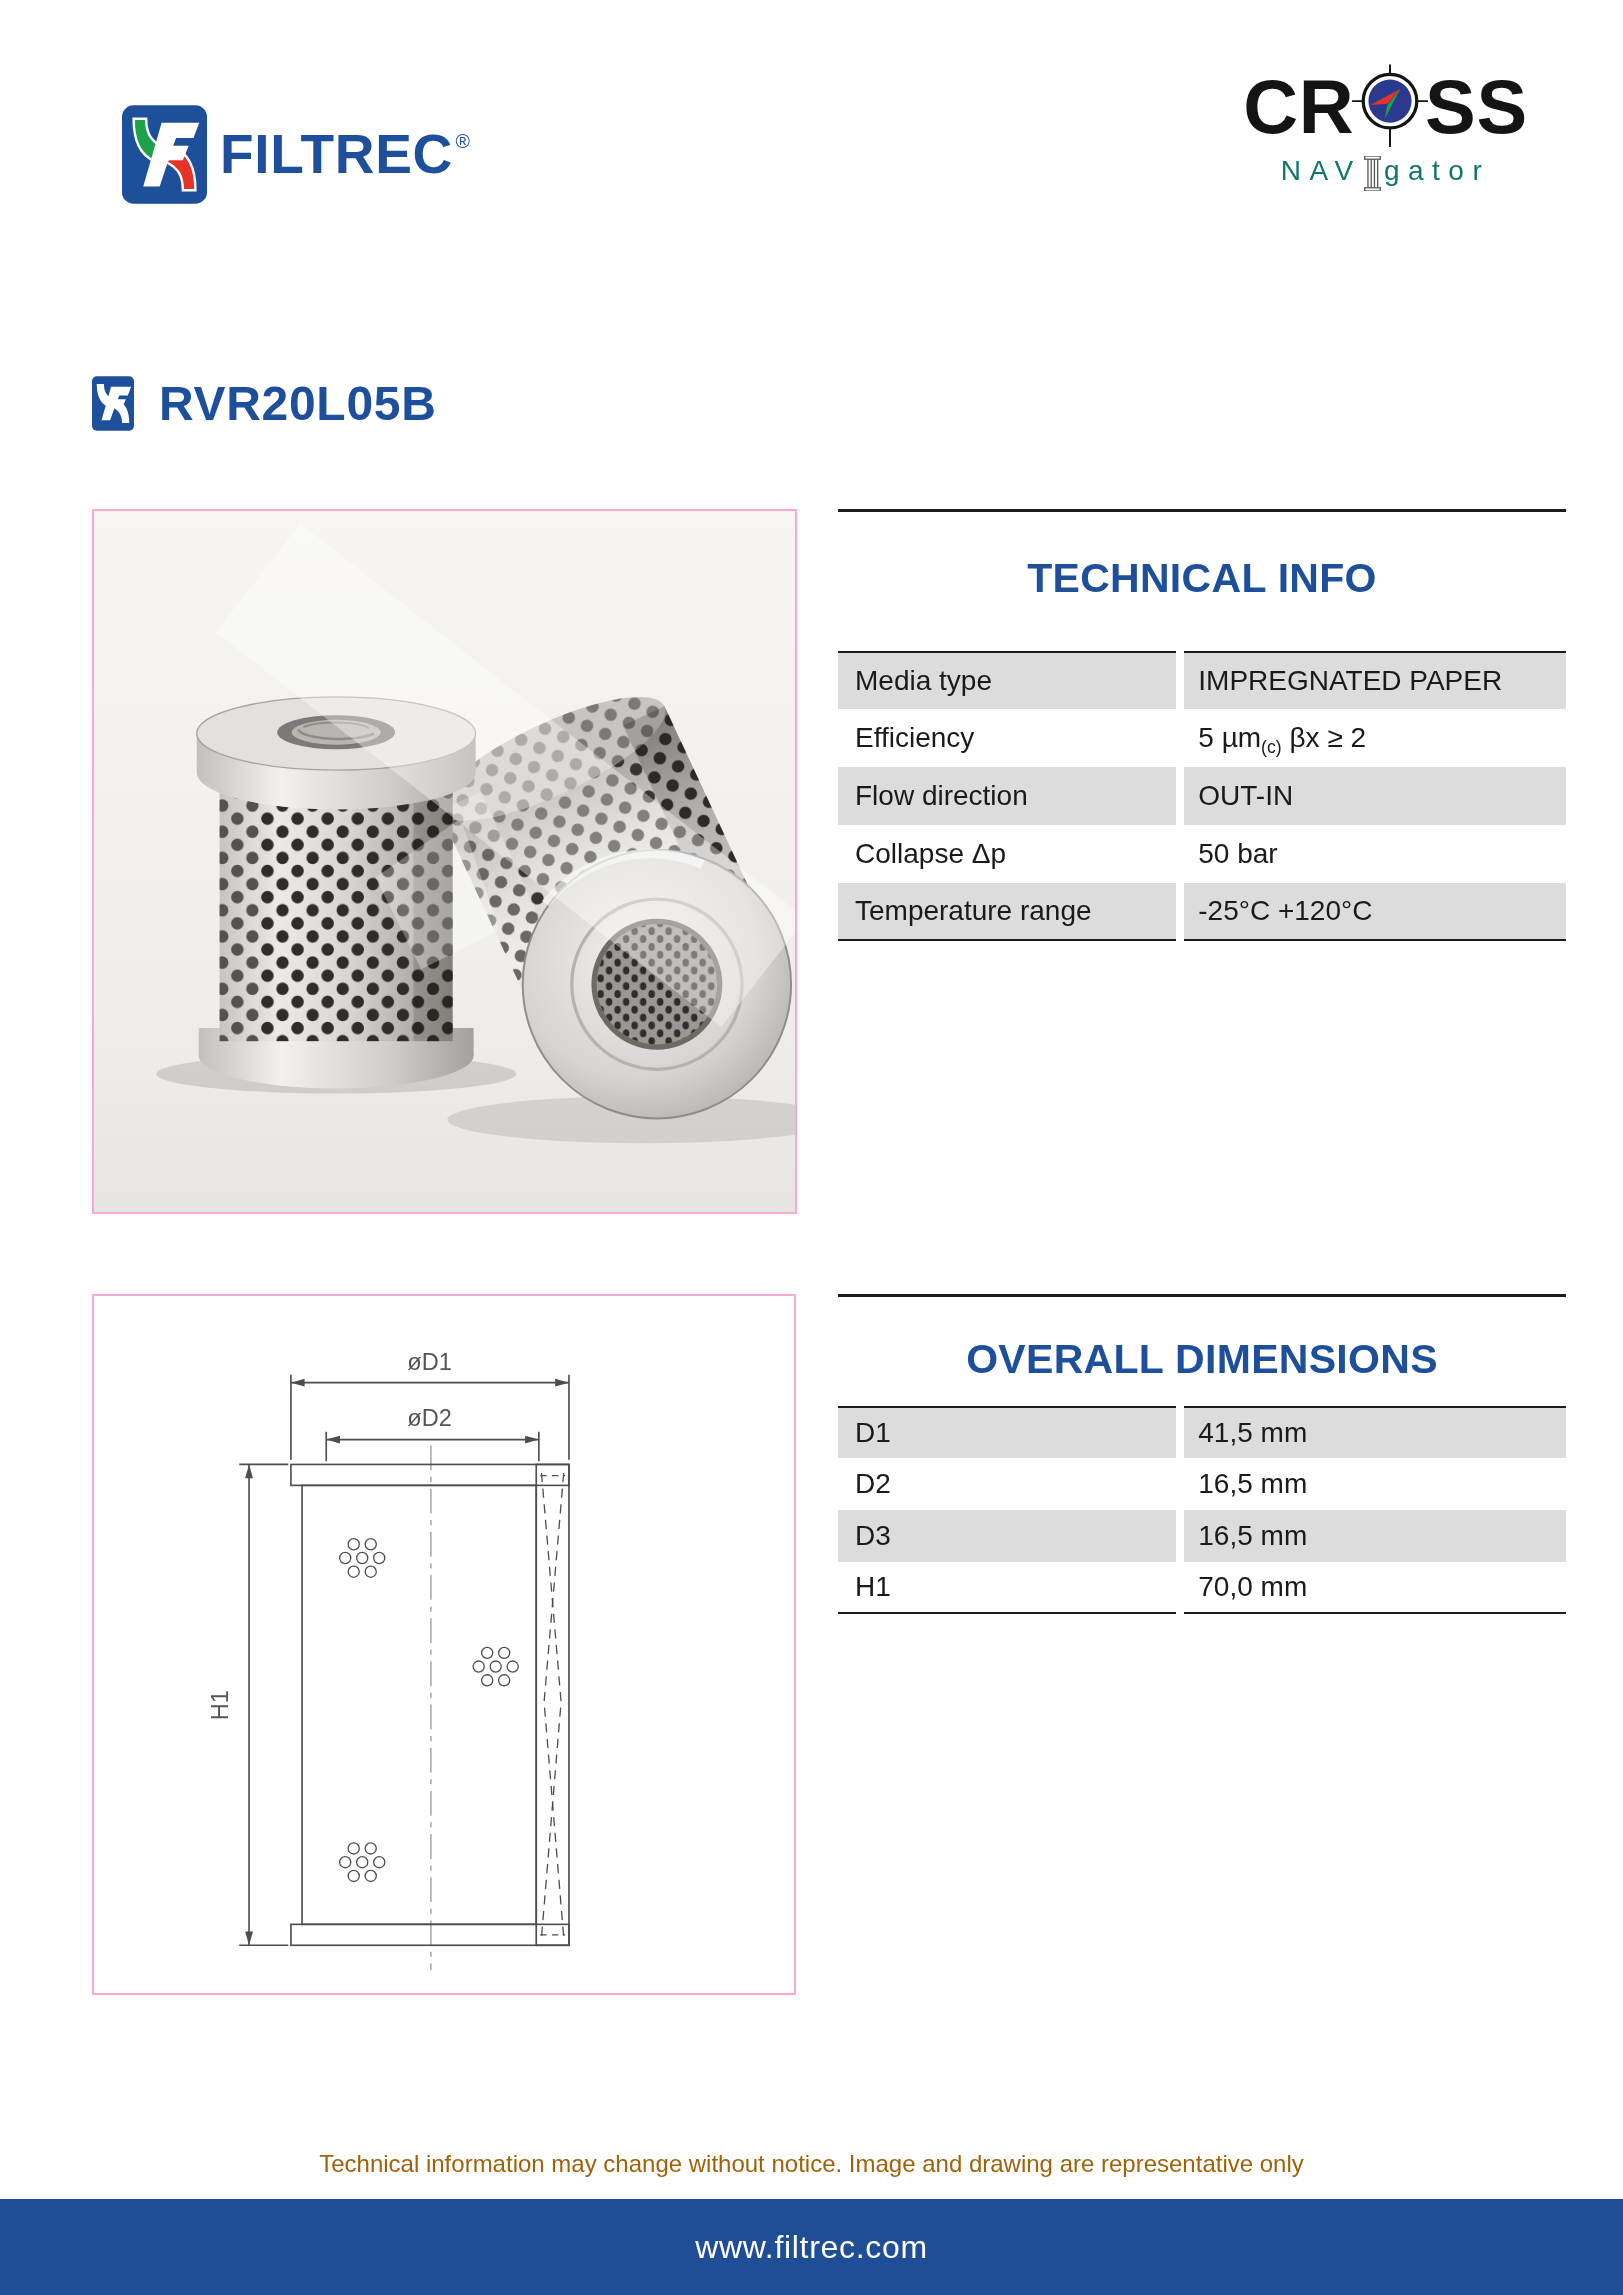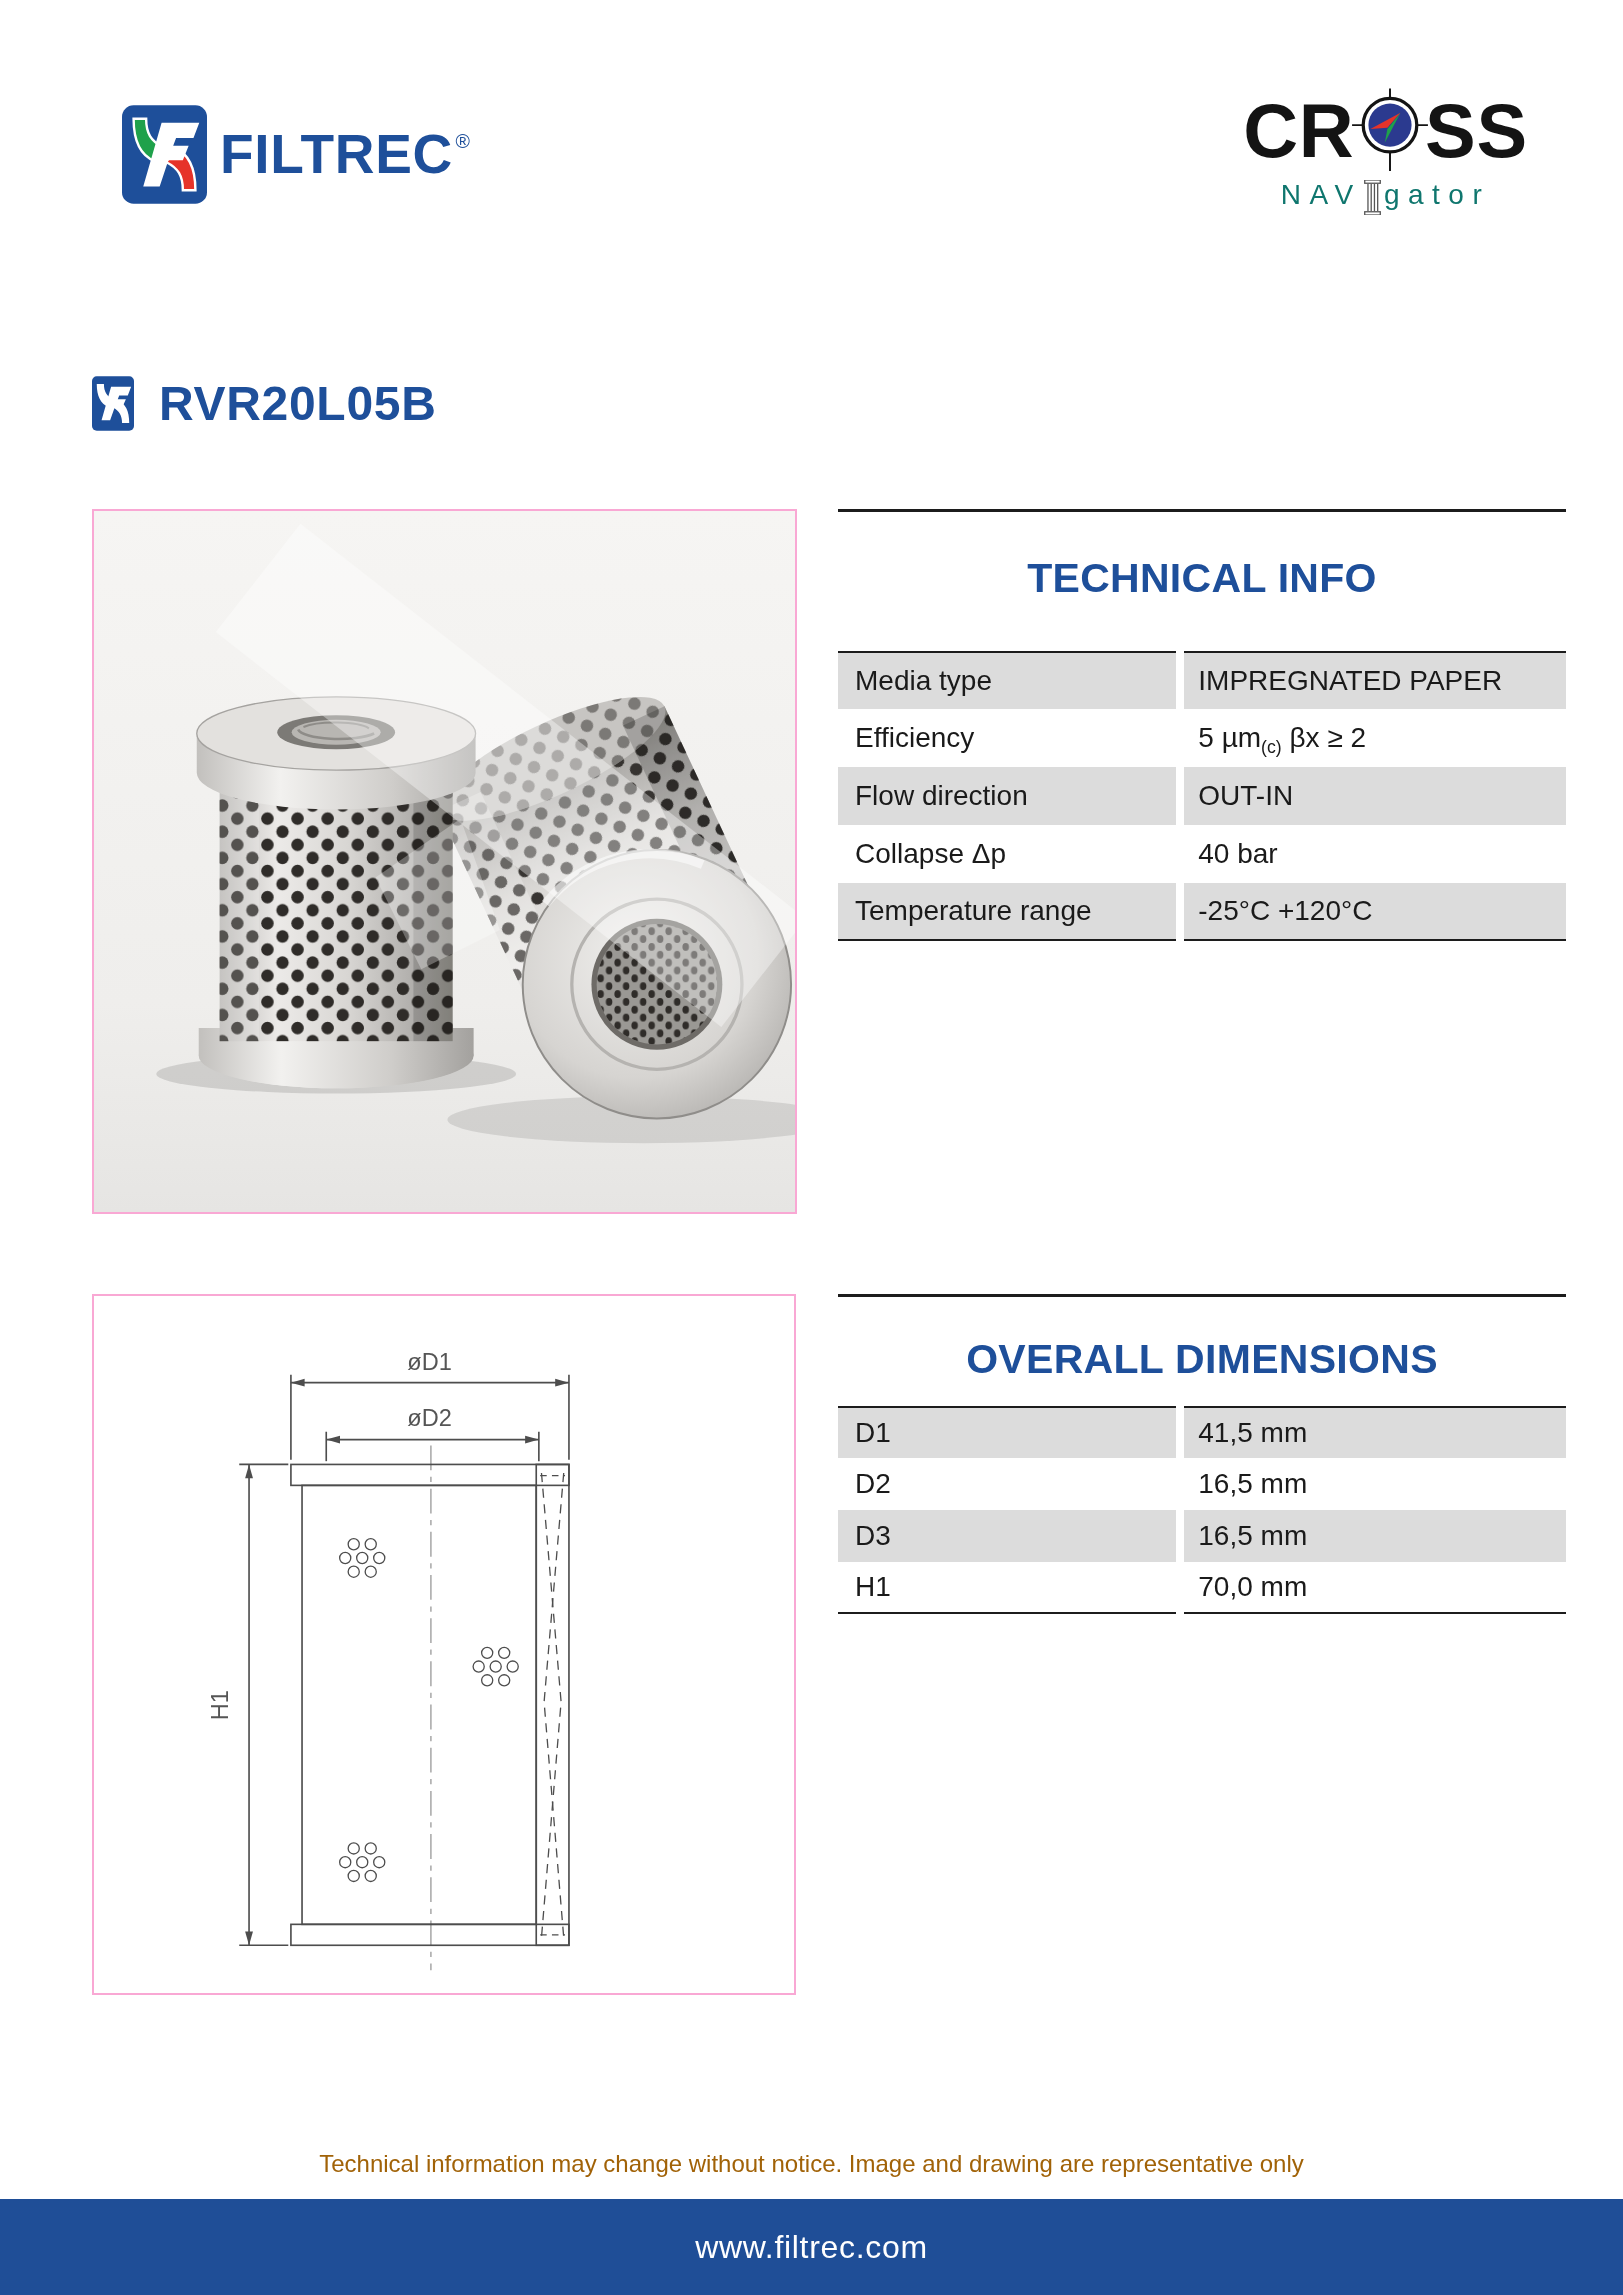--- a/index.html
+++ b/index.html
@@ -5,21 +5,21 @@
   html,body{margin:0;padding:0;background:#ffffff;}
   body{font-family:"Liberation Sans","DejaVu Sans",sans-serif;color:#1a1a1a;}
   .page{position:relative;width:1623px;height:2295px;background:#ffffff;overflow:hidden;}
   .abs{position:absolute;}
 
   
   .filtrec-logo{left:122px;top:105px;display:flex;align-items:center;}
   .filtrec-word{margin-left:13px;font-size:55px;font-weight:700;color:#1e4f9a;letter-spacing:0.7px;line-height:1;}
   .filtrec-reg{font-size:19.6px;font-weight:400;color:#1e4f9a;vertical-align:25px;margin-left:2.6px;}
 
-  .cross-logo{left:1239px;top:91px;width:293px;}
+  .cross-logo{left:1239px;top:67px;width:293px;}
   .cross-row1{display:flex;align-items:center;justify-content:center;font-size:76px;font-weight:700;color:#141414;line-height:1;letter-spacing:0.7px;}
   .cross-row2{margin-top:2.6px;display:flex;align-items:flex-end;justify-content:center;font-size:28px;font-weight:400;color:#0f766e;letter-spacing:8.5px;line-height:1;}
   .cross-col-svg{position:relative;top:6.5px;margin:0 2.6px;}
 
   
   .ptitle-row{left:92px;top:376px;display:flex;align-items:center;}
   .ptitle-text{margin-left:25px;font-size:48px;font-weight:700;color:#1e4f9a;letter-spacing:0.7px;line-height:1;}
 
   
   .imgbox{border:2px solid #f9a8d4;background:#f4f3f1;box-sizing:border-box;}
@@ -205,21 +205,21 @@
         </div>
     </div>
     <div class="trow h88 gray">
       <div class="cell label">Flow direction</div>
       <div class="cellgap"></div>
       <div class="cell value">OUT-IN</div>
     </div>
     <div class="trow h88">
       <div class="cell label">Collapse Δp</div>
       <div class="cellgap"></div>
-      <div class="cell value">40 bar</div>
+      <div class="cell value">50 bar</div>
     </div>
     <div class="trow h88 gray">
       <div class="cell label">Temperature range</div>
       <div class="cellgap"></div>
       <div class="cell value">-25°C +120°C</div>
     </div>
   </div>
 
   <div class="abs imgbox draw-box">
     <svg width="700" height="698" viewBox="0 0 1070 1066" font-family="Liberation Sans, DejaVu Sans, sans-serif">

